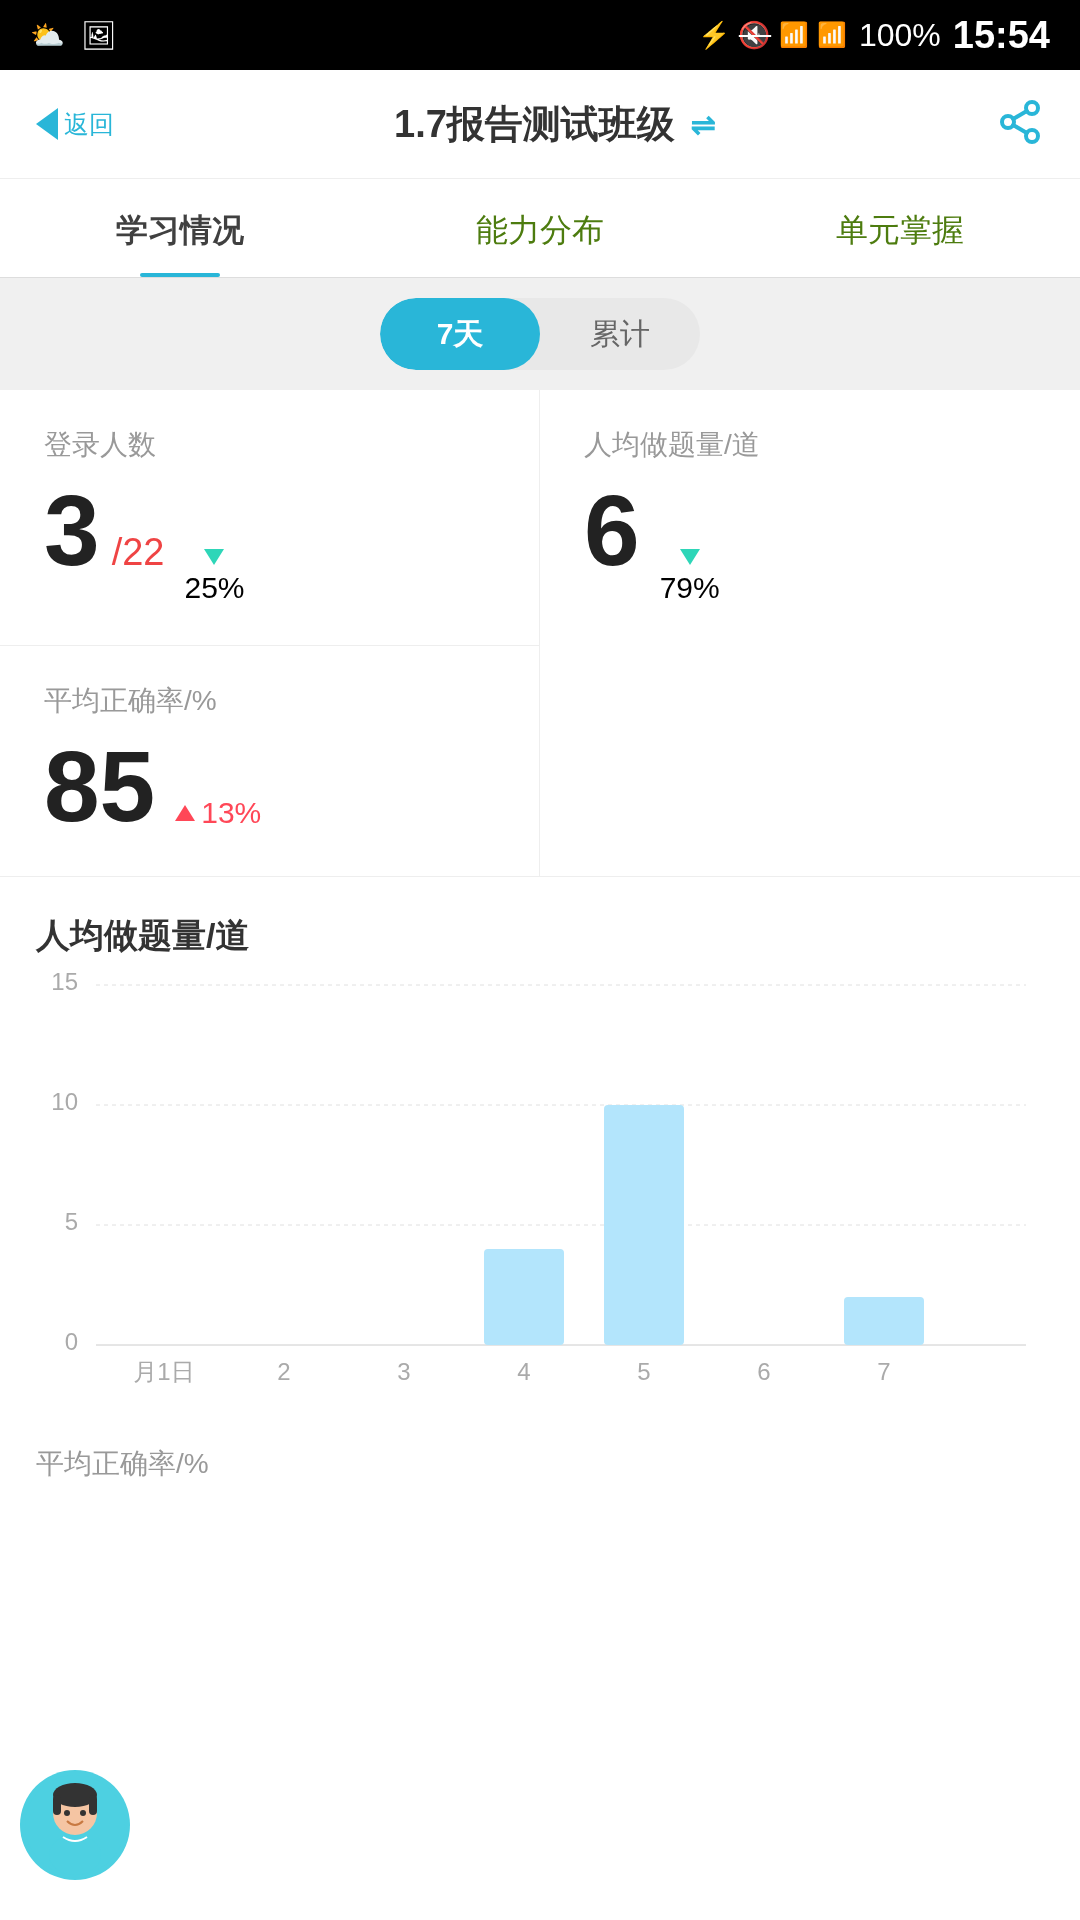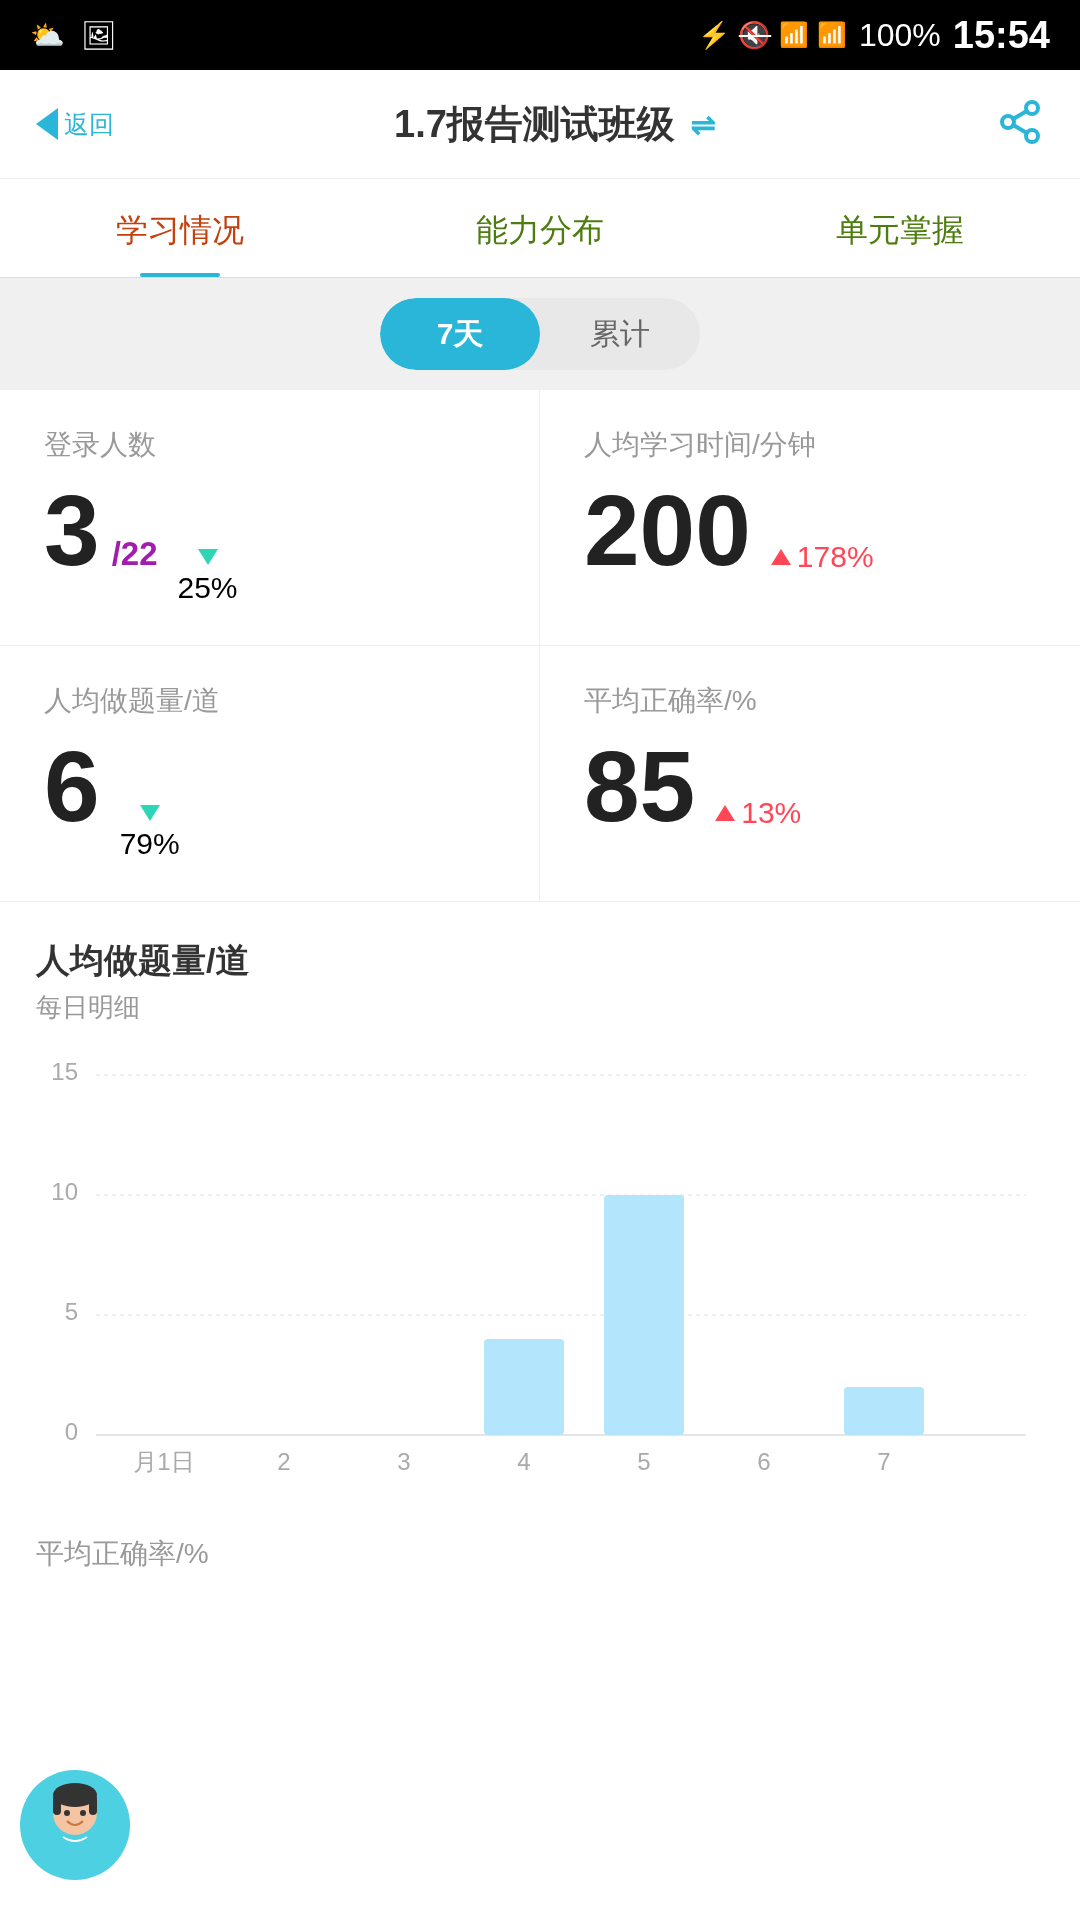--- a/index.html
+++ b/index.html
@@ -73,22 +73,22 @@
     .tab {
       flex: 1;
       text-align: center;
       padding: 30px 0 24px;
       font-size: 32px;
       color: #4d7c0f;
       cursor: pointer;
       position: relative;
     }
     .tab.active {
-      color: #c2410c;
-      font-weight: normal;
+      color: #404040;
+      font-weight: bold;
     }
     .tab.active::after {
       content: '';
       position: absolute;
       bottom: 0;
       left: 50%;
       transform: translateX(-50%);
       width: 80px;
       height: 4px;
       background: #29b6d8;
@@ -156,23 +156,22 @@
       align-items: baseline;
       gap: 12px;
     }
     .stat-number {
       font-size: 100px;
       font-weight: bold;
       color: #222;
       line-height: 1;
     }
     .stat-sub {
-      font-size: 33px;
-      color: #a21caf;
-      font-weight: bold;
+      font-size: 38px;
+      color: #ef4444;
     }
     .stat-change {
       display: flex;
       align-items: center;
       gap: 6px;
       font-size: 30px;
       margin-left: 8px;
     }
     .stat-change.up { color: #ff4757; }
     .stat-change.down { color: #000000; flex-direction: column; }
@@ -310,30 +309,20 @@
     <div class="stat-value-row">
       <span class="stat-number">3</span>
       <span class="stat-sub">/22</span>
       <span class="stat-change down">
         <span class="arrow-down"></span>
         <span>25%</span>
       </span>
     </div>
   </div>
 
-  <div class="stat-cell">
-    <div class="stat-label">人均学习时间/分钟</div>
-    <div class="stat-value-row">
-      <span class="stat-number">200</span>
-      <span class="stat-change up">
-        <span class="arrow-up"></span>
-        <span>178%</span>
-      </span>
-    </div>
-  </div>
 
   <div class="stat-cell">
     <div class="stat-label">人均做题量/道</div>
     <div class="stat-value-row">
       <span class="stat-number">6</span>
       <span class="stat-change down">
         <span class="arrow-down"></span>
         <span>79%</span>
       </span>
     </div>
@@ -346,21 +335,20 @@
       <span class="stat-change up">
         <span class="arrow-up"></span>
         <span>13%</span>
       </span>
     </div>
   </div>
 </div>
 
 <div class="chart-section">
   <div class="chart-title">人均做题量/道</div>
-  <div class="chart-subtitle">每日明细</div>
 
   <div class="chart-area">
     <svg class="chart-svg" viewBox="0 0 1008 460" preserveAspectRatio="none">
 
       <line x1="60" y1="20" x2="990" y2="20" stroke="#e0e0e0" stroke-width="1" stroke-dasharray="4,4"></line>
       <text x="42" y="25" text-anchor="end" font-size="24" fill="#aaa">15</text>
 
       <line x1="60" y1="140" x2="990" y2="140" stroke="#e0e0e0" stroke-width="1" stroke-dasharray="4,4"></line>
       <text x="42" y="145" text-anchor="end" font-size="24" fill="#aaa">10</text>
 

